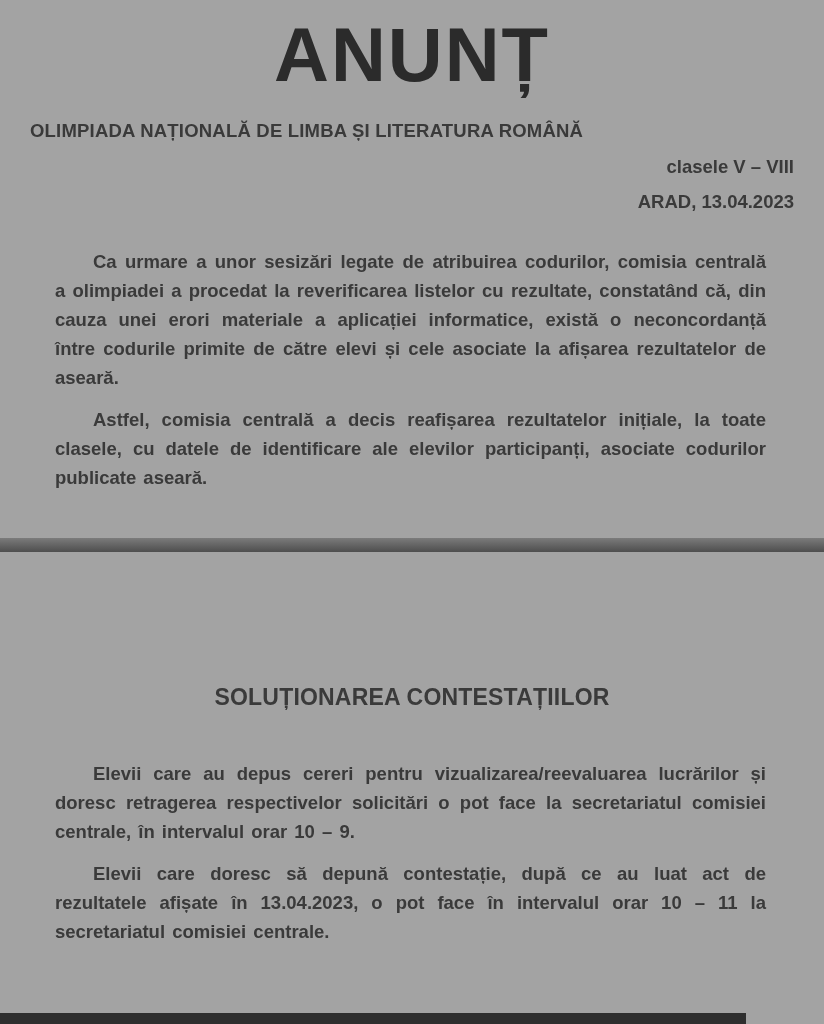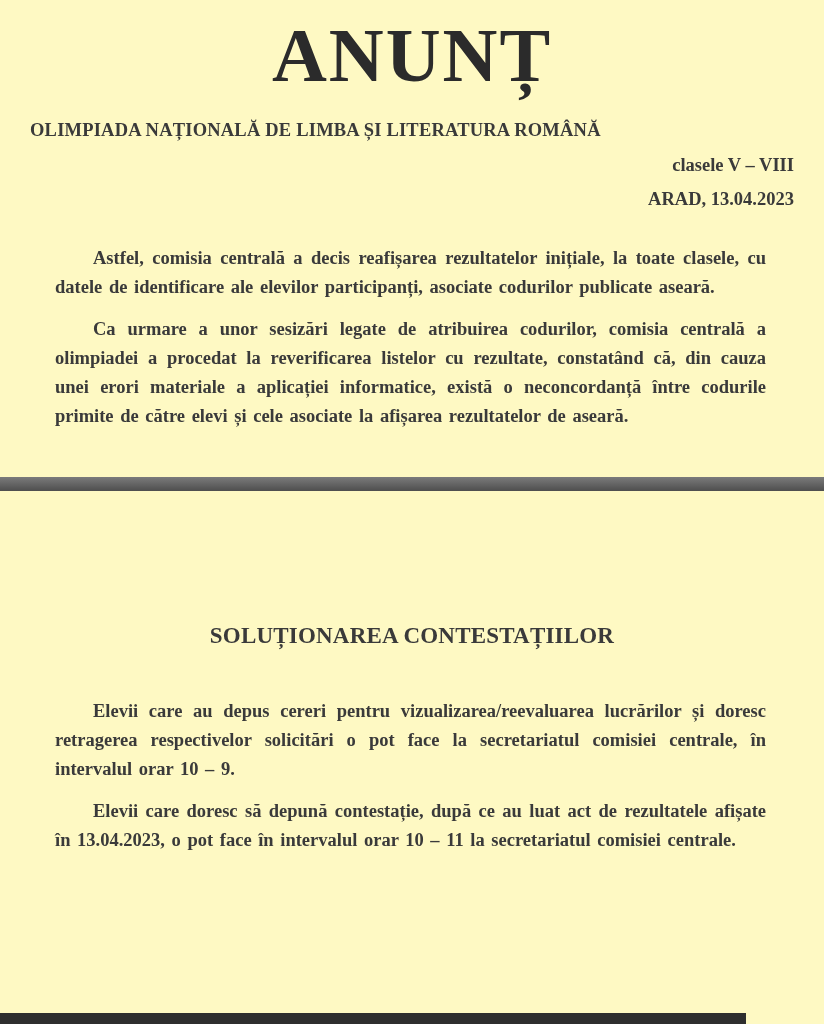--- a/index.html
+++ b/index.html
@@ -4,23 +4,23 @@
 <style>
   html, body {
     margin: 0;
     padding: 0;
     background: #ffffff;
   }
   .page {
     position: relative;
     width: 824px;
     height: 1024px;
-    background: #fef9c3;
+    background: #a3a3a3;
     overflow: hidden;
-    font-family: Liberation Serif, serif;
+    font-family: Liberation Sans, sans-serif;
     font-weight: 700;
     color: #3a3a3a;
     box-sizing: border-box;
   }
   .title {
     margin: 0;
     padding-top: 14px;
     text-align: center;
     font-size: 76px;
     line-height: 1.08;
@@ -88,22 +88,22 @@
 
   <h1 class="title">ANUNȚ</h1>
 
   <p class="subtitle">OLIMPIADA NAȚIONALĂ DE LIMBA ȘI LITERATURA ROMÂNĂ</p>
 
   <p class="meta">clasele V – VIII</p>
 
   <p class="meta date">ARAD, 13.04.2023</p>
 
   <div class="body">
+    <p class="para">Ca urmare a unor sesizări legate de atribuirea codurilor, comisia centrală a olimpiadei a procedat la reverificarea listelor cu rezultate, constatând că, din cauza unei erori materiale a aplicației informatice, există o neconcordanță între codurile primite de către elevi și cele asociate la afișarea rezultatelor de aseară.</p>
     <p class="para">Astfel, comisia centrală a decis reafișarea rezultatelor inițiale, la toate clasele, cu datele de identificare ale elevilor participanți, asociate codurilor publicate aseară.</p>
-    <p class="para">Ca urmare a unor sesizări legate de atribuirea codurilor, comisia centrală a olimpiadei a procedat la reverificarea listelor cu rezultate, constatând că, din cauza unei erori materiale a aplicației informatice, există o neconcordanță între codurile primite de către elevi și cele asociate la afișarea rezultatelor de aseară.</p>
   </div>
 
   <div class="divider"></div>
 
   <h2 class="heading2">SOLUȚIONAREA CONTESTAȚIILOR</h2>
 
   <div class="body body2">
     <p class="para">Elevii care au depus cereri pentru vizualizarea/reevaluarea lucrărilor și doresc retragerea respectivelor solicitări o pot face la secretariatul comisiei centrale, în intervalul orar 10 – 9.</p>
     <p class="para">Elevii care doresc să depună contestație, după ce au luat act de rezultatele afișate în 13.04.2023, o pot face în intervalul orar 10 – 11 la secretariatul comisiei centrale.</p>
   </div>

